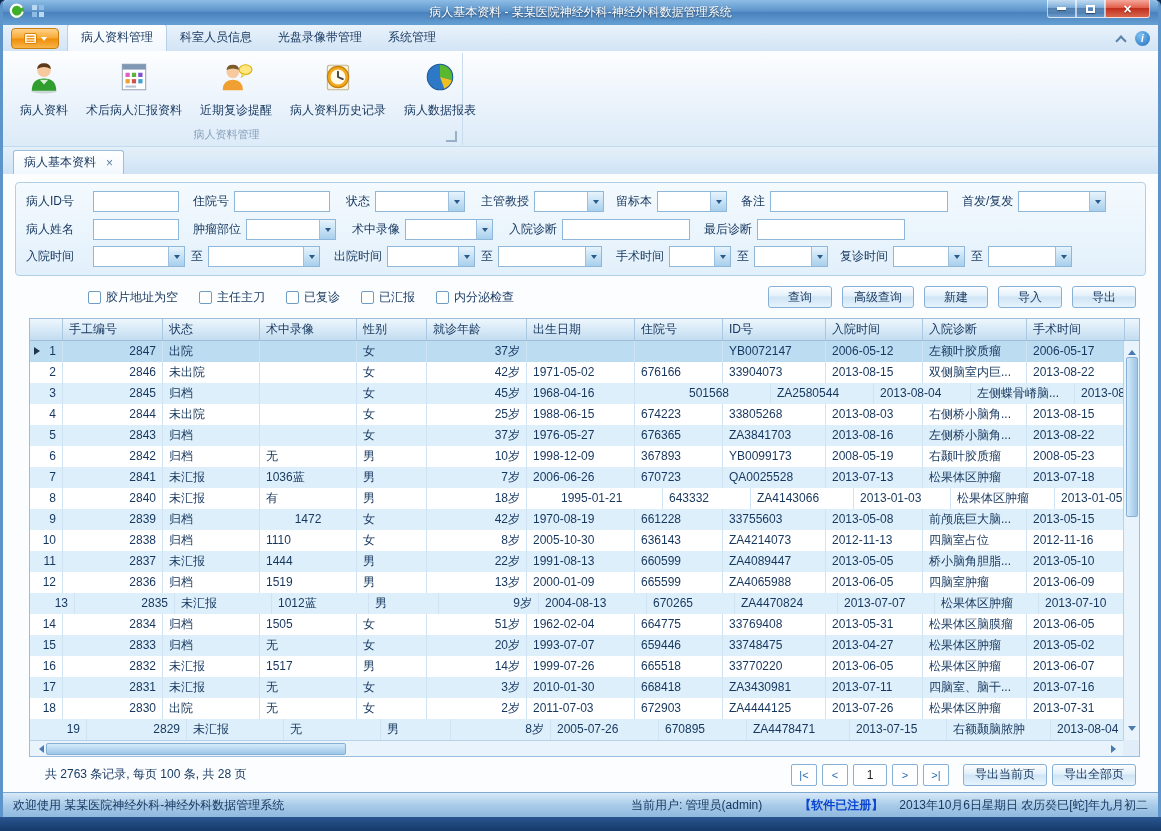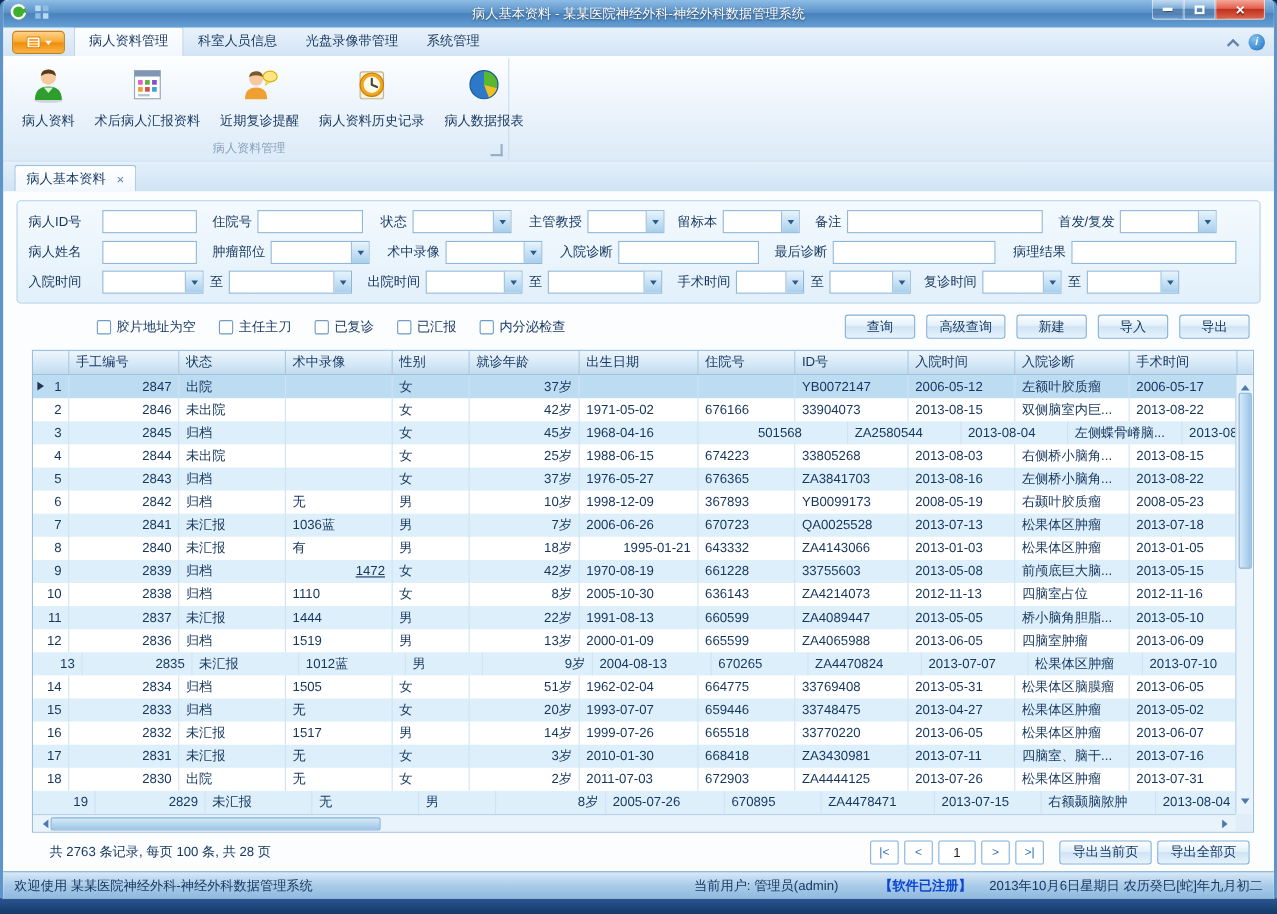--- a/index.html
+++ b/index.html
@@ -333,24 +333,20 @@
               <span class="combo-btn"></span>
             </div>
           </div>
         <div class="fgroup" style="margin-left:16px">
             <span class="flabel">入院诊断</span>
             <input class="finput" style="width: 128px;">
           </div>
         <div class="fgroup" style="margin-left:14px">
             <span class="flabel">最后诊断</span>
             <input class="finput" style="width: 148px;">
-          </div>
-        <div class="fgroup" style="margin-left:16px">
-            <span class="flabel">病理结果</span>
-            <input class="finput" style="width: 150px;">
           </div>
       </div>
 
       <div class="frow">
         <div class="fgroup">
             <span class="flabel w62">入院时间</span>
             <div class="fcombo" style="width:92px">
               <span class="combo-btn"></span>
             </div>
           </div>
@@ -543,32 +539,32 @@
             <div class="gcell" style="width: 104px; text-align: left;">松果体区肿瘤</div>
             <div class="gcell" style="width: 98px; text-align: left;">2013-07-18</div>
           </div>
           <div class="grow ">
             <div class="gcell rownum" style="width: 33px; text-align: right;">8</div>
             <div class="gcell" style="width: 100px; text-align: right;">2840</div>
             <div class="gcell" style="width: 97px; text-align: left;">未汇报</div>
             <div class="gcell" style="width: 97px; text-align: left;">有</div>
             <div class="gcell" style="width: 70px; text-align: left;">男</div>
             <div class="gcell" style="width: 100px; text-align: right;">18岁</div>
-            <div class="gcell" style="width: 108px; text-align: right;">1995-01-21</div>
+            <div class="gcell" style="width: 108px; text-align: left; margin-left: 28px;">1995-01-21</div>
             <div class="gcell" style="width: 88px; text-align: left;">643332</div>
             <div class="gcell" style="width: 103px; text-align: left;">ZA4143066</div>
             <div class="gcell" style="width: 97px; text-align: left;">2013-01-03</div>
             <div class="gcell" style="width: 104px; text-align: left;">松果体区肿瘤</div>
             <div class="gcell" style="width: 98px; text-align: left;">2013-01-05</div>
           </div>
           <div class="grow alt">
             <div class="gcell rownum" style="width: 33px; text-align: right;">9</div>
             <div class="gcell" style="width: 100px; text-align: right;">2839</div>
             <div class="gcell" style="width: 97px; text-align: left;">归档</div>
-            <div class="gcell" style="width: 97px; text-align: right; text-decoration: underline;">1472</div>
+            <div class="gcell" style="width: 97px; text-align: center;">1472</div>
             <div class="gcell" style="width: 70px; text-align: left;">女</div>
             <div class="gcell" style="width: 100px; text-align: right;">42岁</div>
             <div class="gcell" style="width: 108px; text-align: left;">1970-08-19</div>
             <div class="gcell" style="width: 88px; text-align: left;">661228</div>
             <div class="gcell" style="width: 103px; text-align: left;">33755603</div>
             <div class="gcell" style="width: 97px; text-align: left;">2013-05-08</div>
             <div class="gcell" style="width: 104px; text-align: left;">前颅底巨大脑...</div>
             <div class="gcell" style="width: 98px; text-align: left;">2013-05-15</div>
           </div>
           <div class="grow ">

